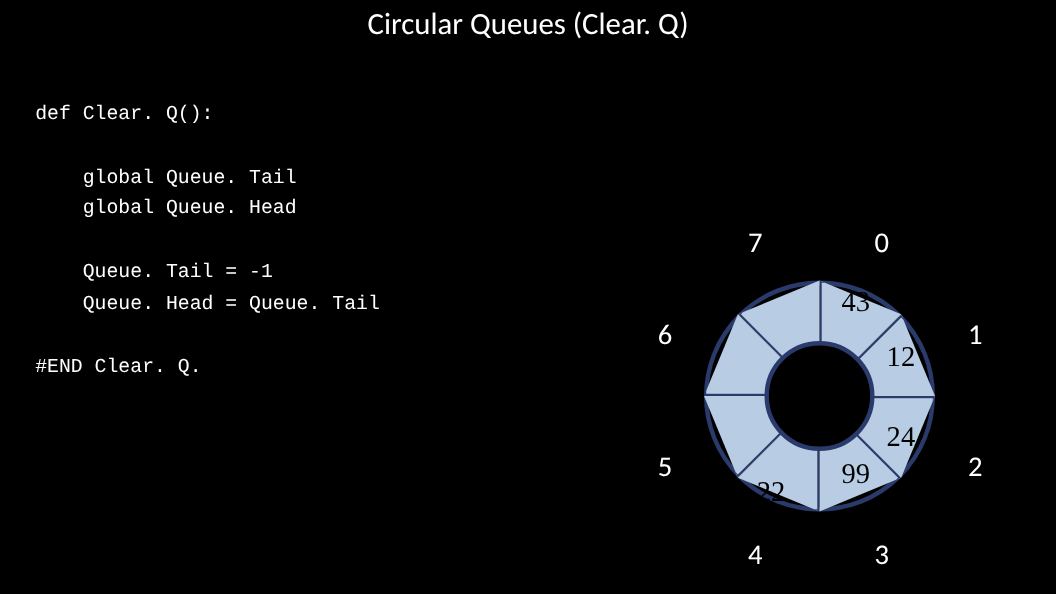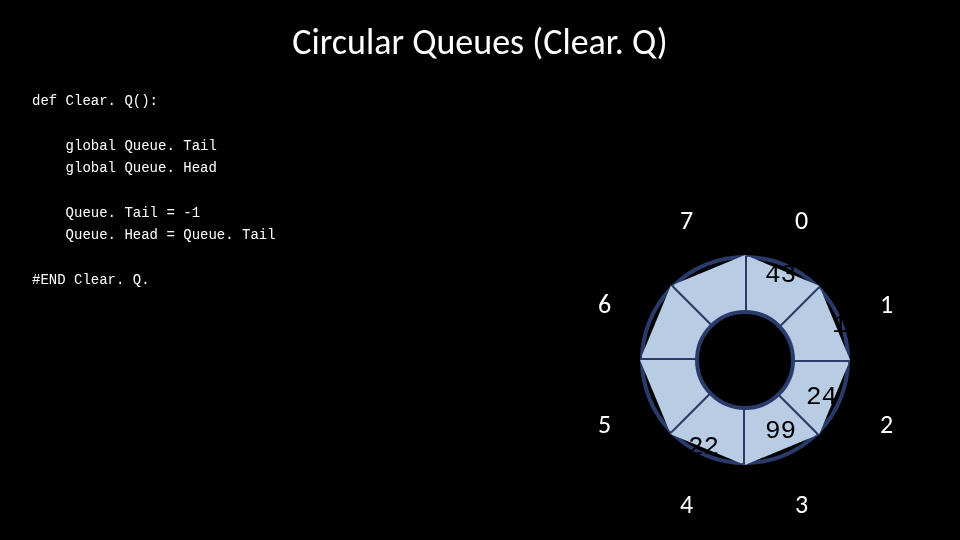--- a/index.html
+++ b/index.html
@@ -1,34 +1,34 @@
 <!DOCTYPE html>
 <html><head>
 <meta charset="utf-8">
 <style>
   * { margin: 0; padding: 0; box-sizing: border-box; }
   html, body { width: 960px; height: 540px; background: #000; color: #fff; font-family: Calibri, Arial, sans-serif; overflow: hidden; }
   .slide { width: 960px; height: 540px; position: relative; }
-  .title { text-align: center; font-size: 36px; font-weight: 400; color: #fff; padding-top: 20px; }
-  .code { font-family: "Courier New", monospace; font-size: 14px; color: #fff; position: absolute; left: 32px; top: 90px; line-height: 1.6; white-space: pre; }
+  .title { text-align: center; font-size: 28px; font-weight: 400; color: #fff; padding-top: 4px; }
+  .code { font-family: "Courier New", monospace; font-size: 18px; color: #fff; position: absolute; left: 32px; top: 90px; line-height: 1.6; white-space: pre; }
   .diagram { position: absolute; right: 40px; bottom: 20px; width: 350px; height: 320px; }
   .ring-outer { position: absolute; left: 50%; top: 50%; width: 210px; height: 210px; transform: translate(-50%, -50%); border-radius: 50%; background: #000; border: 4px solid #2a3a6a; }
   .ring-inner { position: absolute; left: 50%; top: 50%; width: 100px; height: 100px; transform: translate(-50%, -50%); border-radius: 50%; background: #000; border: 4px solid #2a3a6a; z-index: 3; }
   .segments { position: absolute; left: 50%; top: 50%; width: 210px; height: 210px; transform: translate(-50%, -50%); z-index: 2; }
   .seg { position: absolute; left: 50%; top: 50%; width: 105px; height: 105px; background: #b8cce4; border: 2px solid #2a3a6a; transform-origin: 0 0; clip-path: polygon(0 0, 100% 0, 70.7% 70.7%, 0 0); }
   .seg[data-i="0"] { transform: rotate(-90deg); }
   .seg[data-i="1"] { transform: rotate(-45deg); }
   .seg[data-i="2"] { transform: rotate(0deg); }
   .seg[data-i="3"] { transform: rotate(45deg); }
   .seg[data-i="4"] { transform: rotate(90deg); }
   .seg[data-i="5"] { transform: rotate(135deg); }
   .seg[data-i="6"] { transform: rotate(180deg); }
   .seg[data-i="7"] { transform: rotate(225deg); }
   .idx-label { position: absolute; font-size: 26px; color: #fff; font-family: Calibri, Arial, sans-serif; }
-  .val-label { position: absolute; font-size: 26px; color: #000; font-family: Liberation Mono, monospace; z-index: 4; }
+  .val-label { position: absolute; font-size: 26px; color: #000; font-family: Liberation Serif, serif; z-index: 4; }
 </style>
 </head>
 <body>
 
 <div class="slide">
   <h1 class="title">Circular Queues (Clear. Q)</h1>
 
   <pre class="code"><span>def Clear. Q():</span>
 
 <span>    global Queue. Tail</span>
@@ -56,18 +56,18 @@
     <span class="idx-label" style="left:225px; top:4px;">0</span>
     <span class="idx-label" style="left:310px; top:88px;">1</span>
     <span class="idx-label" style="left:310px; top:208px;">2</span>
     <span class="idx-label" style="left:225px; top:288px;">3</span>
     <span class="idx-label" style="left:110px; top:288px;">4</span>
     <span class="idx-label" style="left:28px;  top:208px;">5</span>
     <span class="idx-label" style="left:28px;  top:88px;">6</span>
     <span class="idx-label" style="left:110px; top:4px;">7</span>
 
     <span class="val-label" style="left:195px; top:60px;">43</span>
-    <span class="val-label" style="left:236px; top:110px;margin-left:26px;">12</span>
+    <span class="val-label" style="left:236px; top:110px;">12</span>
     <span class="val-label" style="left:236px; top:182px;">24</span>
     <span class="val-label" style="left:195px; top:216px;">99</span>
     <span class="val-label" style="left:118px; top:232px;text-align:center;">22</span>
   </div>
 </div>
 
 </body></html>

